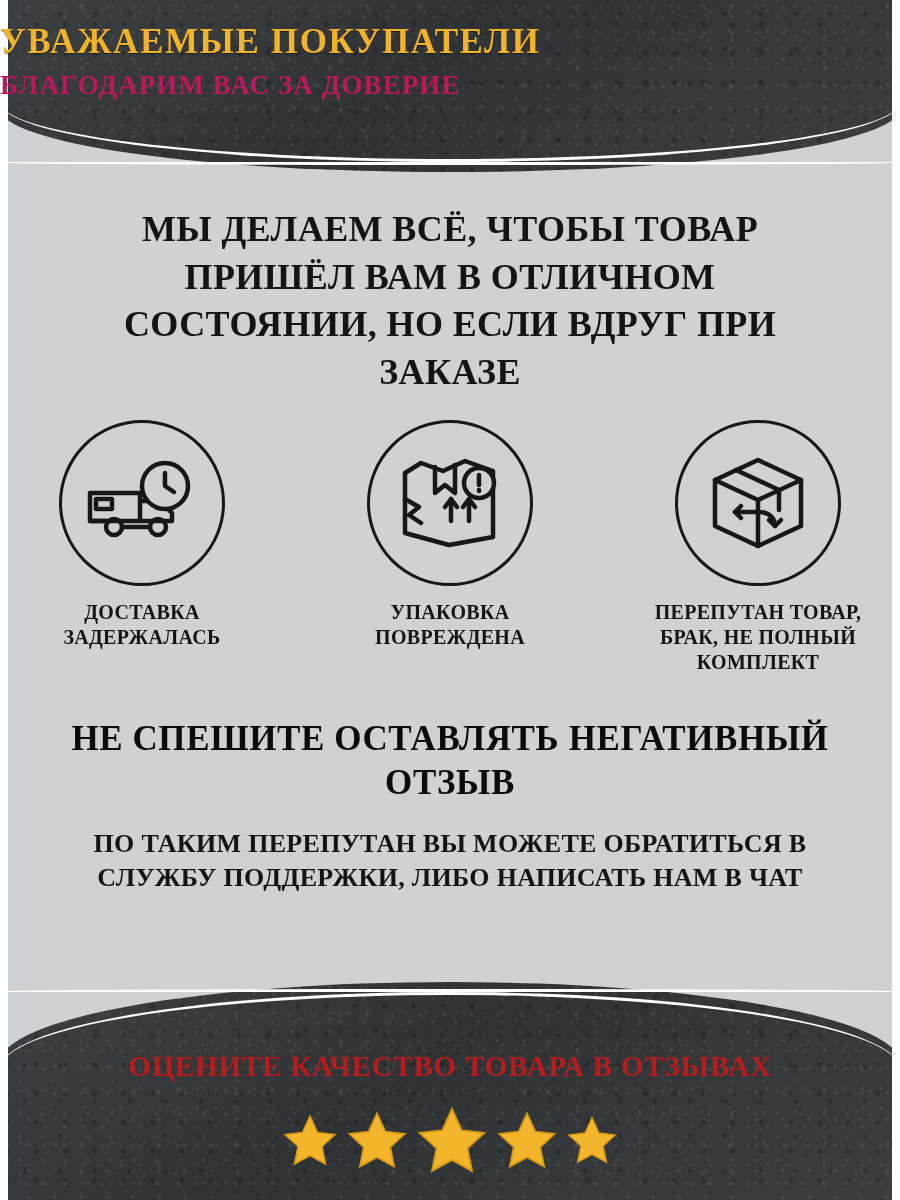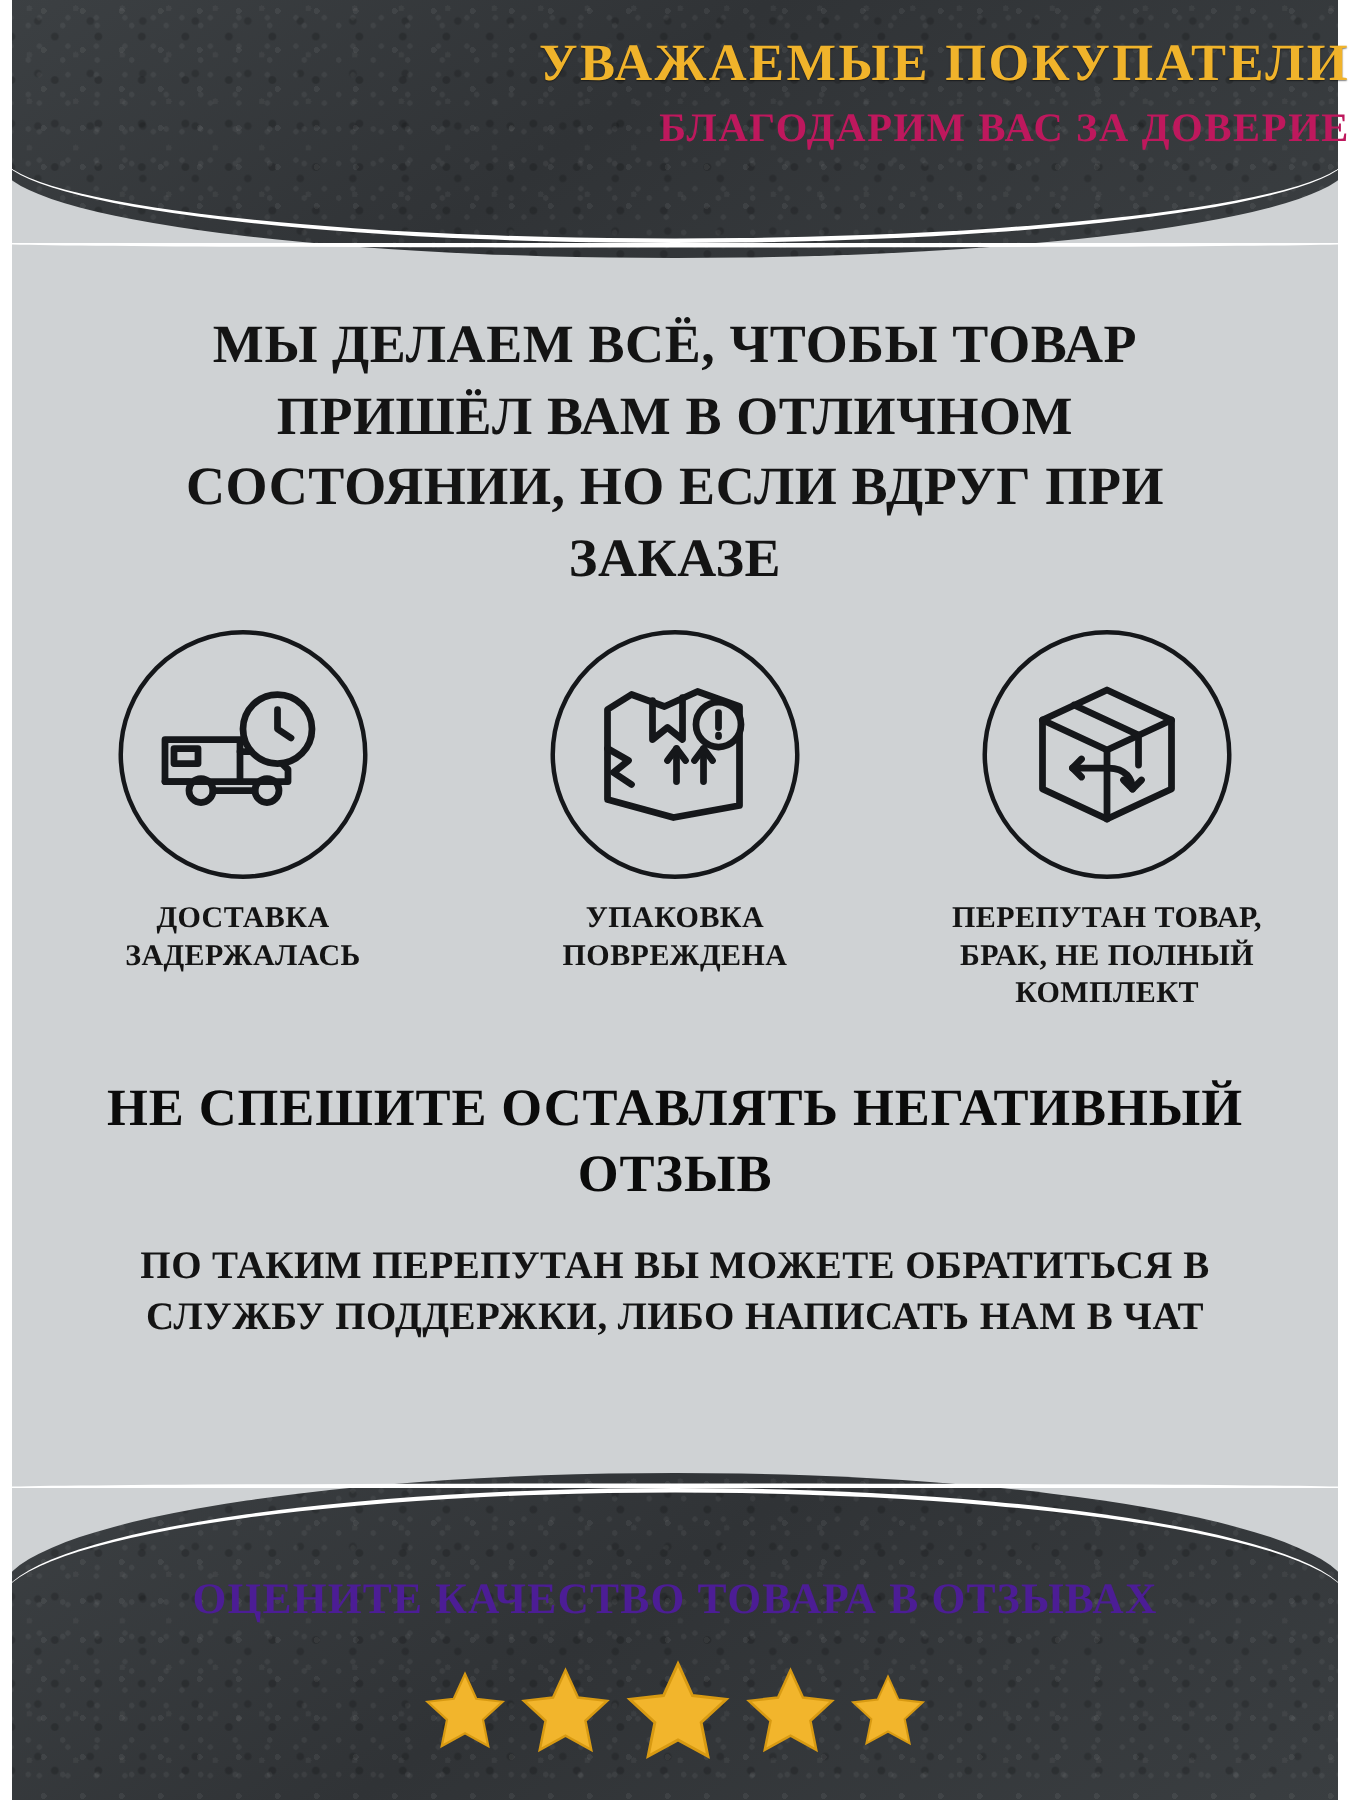--- a/index.html
+++ b/index.html
@@ -78,21 +78,21 @@
   }
   .frame-left { left: 0; }
   .frame-right { right: 0; }
 
   
   .header {
     position: absolute;
     top: 0; left: 0;
     width: 900px;
     padding-top: 22px;
-    text-align: right;
+    text-align: left;
     z-index: 5;
   }
   .header-title {
     color: #f0b32b;
     font-size: 35px;
     font-weight: bold;
     letter-spacing: 1.6px;
     line-height: 1.12;
     text-shadow: 0 1px 1px rgba(0,0,0,0.5);
   }
@@ -122,21 +122,21 @@
     line-height: 1.32;
     letter-spacing: 0.4px;
   }
 
   
   .icons {
     margin-top: 24px;
     display: flex;
     justify-content: center;
     align-items: flex-start;
-    gap: 38px;
+    gap: 58px;
   }
   .icon-cell {
     width: 250px;
     display: flex;
     flex-direction: column;
     align-items: center;
   }
   .circle {
     width: 166px;
     height: 166px;
@@ -182,21 +182,21 @@
   .footer {
     position: absolute;
     left: 0;
     bottom: 0;
     width: 900px;
     z-index: 5;
     text-align: center;
     padding-bottom: 22px;
   }
   .footer-text {
-    color: #4c1d95;
+    color: #b91c1c;
     font-size: 29px;
     font-weight: bold;
     line-height: 1.25;
     letter-spacing: 0.8px;
     margin-bottom: 18px;
   }
   .stars {
     display: flex;
     justify-content: center;
     align-items: center;

